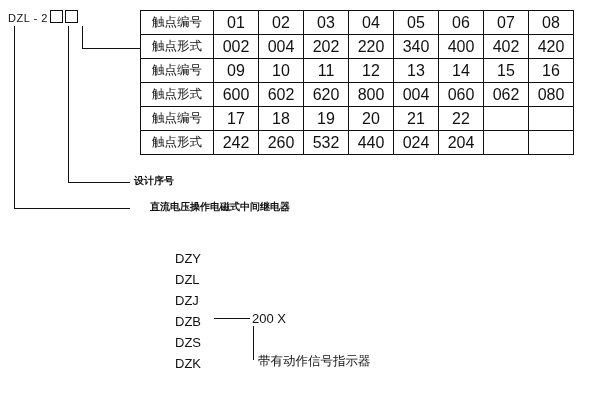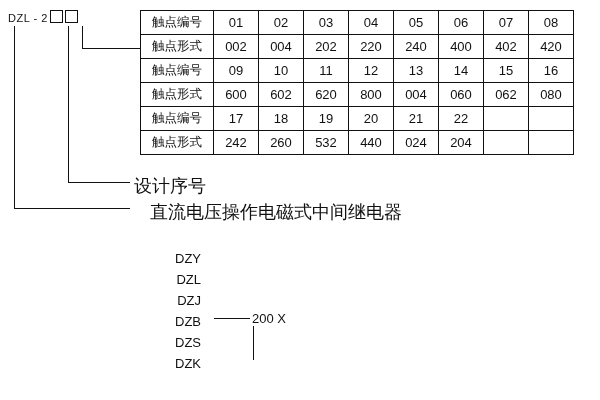--- a/index.html
+++ b/index.html
@@ -46,21 +46,21 @@
     top: 10px;
   }
   table.spec {
     border-collapse: collapse;
     table-layout: fixed;
   }
   table.spec td {
     border: 1px solid #111111;
     height: 23px;
     text-align: center;
-    font-size: 13px;
+    font-size: 16px;
     padding: 0;
   }
   table.spec td.head {
     width: 72px;
     font-size: 12.5px;
   }
   table.spec td.cell {
     width: 44px;
   }
 
@@ -71,35 +71,35 @@
     border-top: 1px solid #111111;
   }
   .vline {
     position: absolute;
     width: 0;
     border-left: 1px solid #111111;
   }
 
   .leader-text {
     position: absolute;
-    font-size: 18px;
-    white-space: nowrap;
+    font-size: 10px;
+    white-space: nowrap;
+    font-weight: bold;
   }
 
   
   .series {
     position: absolute;
     left: 175px;
     top: 248px;
     font-size: 13px;
     line-height: 21px;
   }
   .series div {
     height: 21px;
-    text-align: right;
   }
   .series-200 {
     position: absolute;
     left: 252px;
     top: 311px;
     font-size: 13px;
     white-space: nowrap;
   }
   .indicator-text {
     position: absolute;
@@ -131,21 +131,21 @@
           <td class="cell">06</td>
           <td class="cell">07</td>
           <td class="cell">08</td>
         </tr>
         <tr>
           <td class="head">触点形式</td>
           <td class="cell">002</td>
           <td class="cell">004</td>
           <td class="cell">202</td>
           <td class="cell">220</td>
-          <td class="cell">240</td>
+          <td class="cell">340</td>
           <td class="cell">400</td>
           <td class="cell">402</td>
           <td class="cell">420</td>
         </tr>
         <tr>
           <td class="head">触点编号</td>
           <td class="cell">09</td>
           <td class="cell">10</td>
           <td class="cell">11</td>
           <td class="cell">12</td>
@@ -208,14 +208,15 @@
     <div>DZJ</div>
     <div>DZB</div>
     <div>DZS</div>
     <div>DZK</div>
   </div>
 
   <div class="hline" style="left:214px; top:318px; width:36px;"></div>
   <div class="series-200">200  X</div>
 
   <div class="vline" style="left:253px; top:326px; height:34px;"></div>
+  <div class="indicator-text">带有动作信号指示器</div>
 
 </div>
 
 </body></html>

